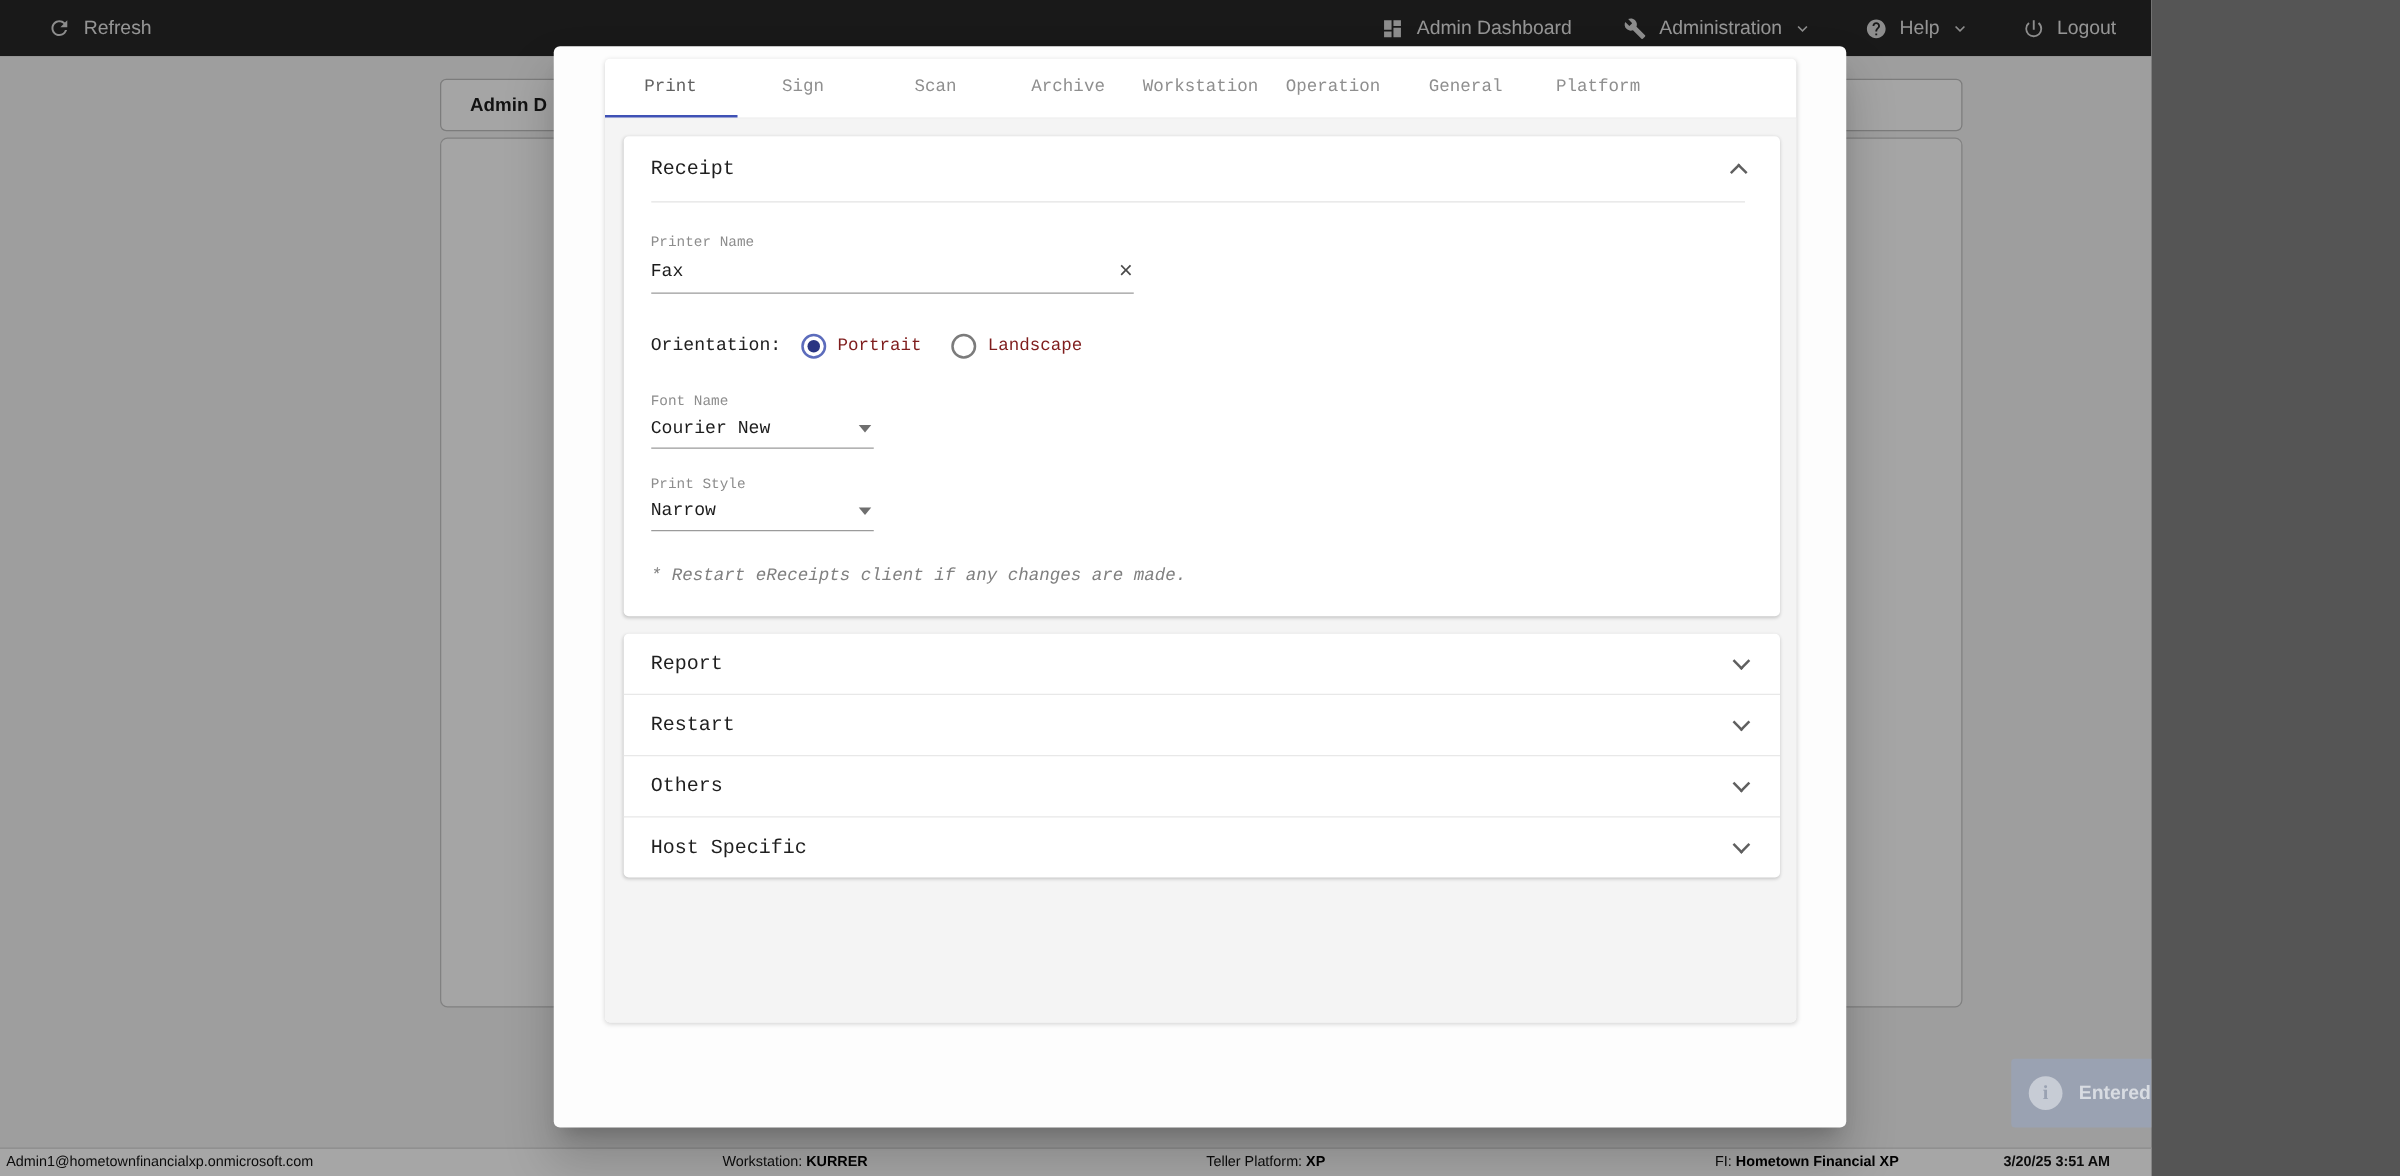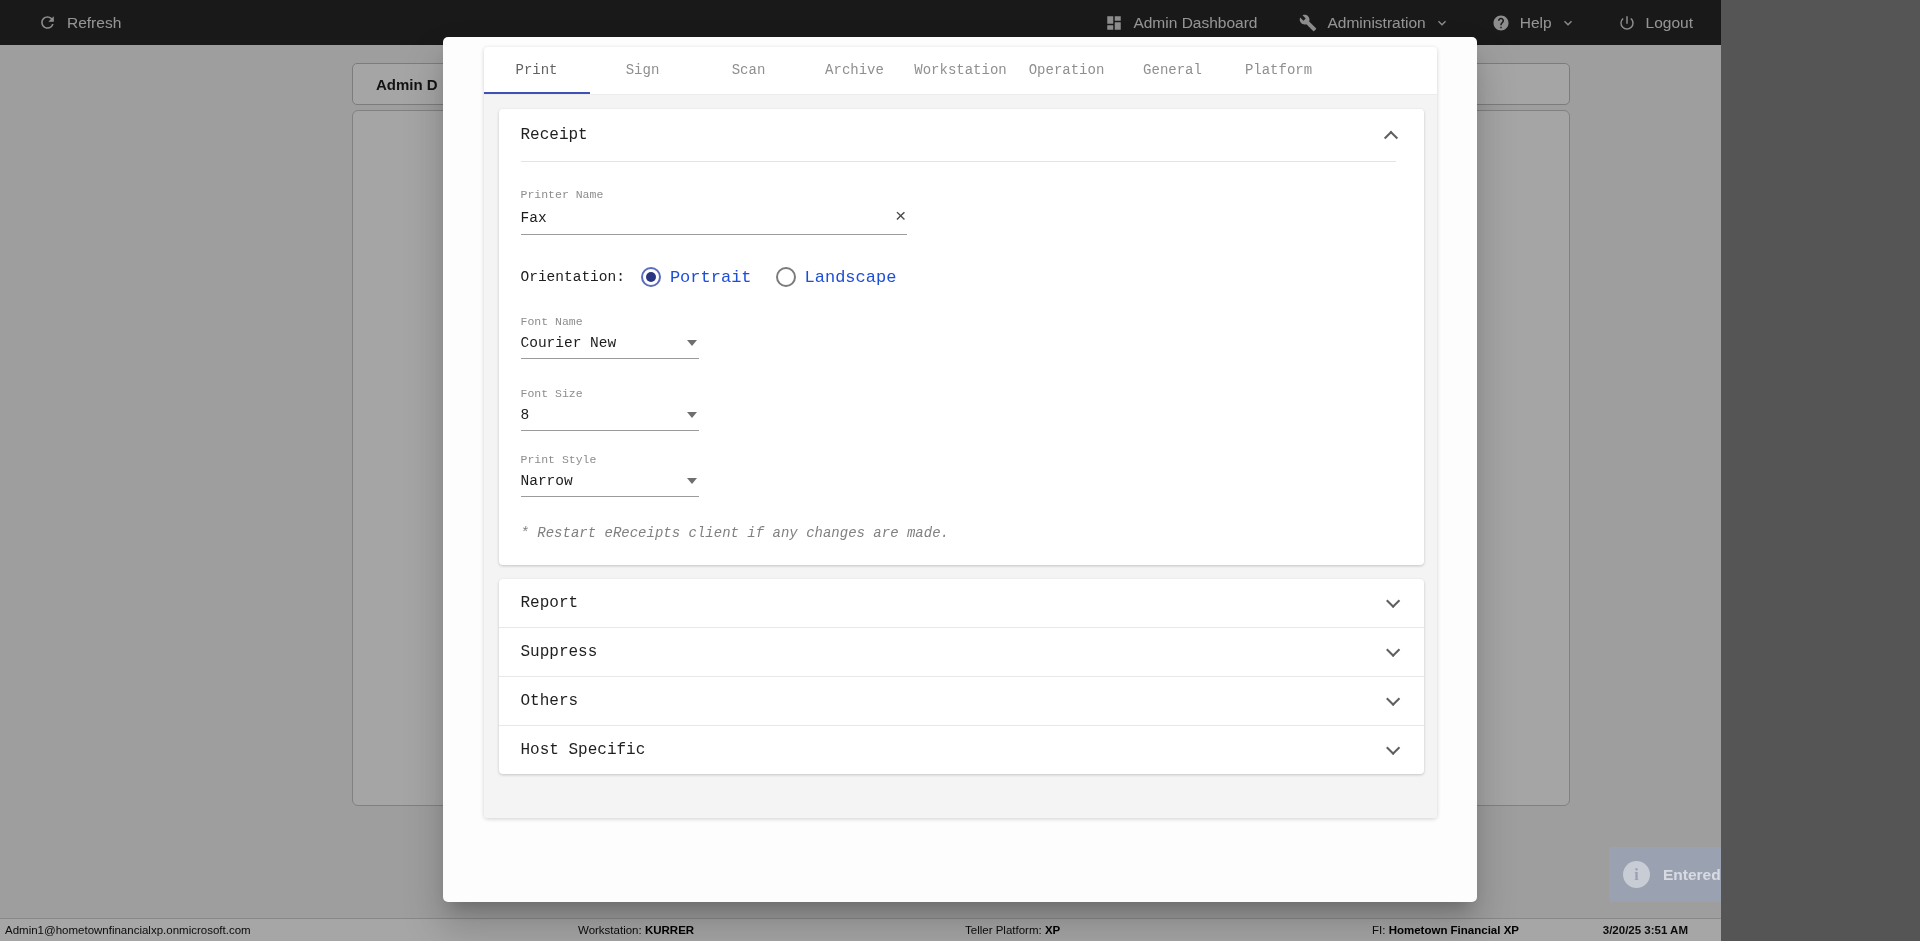--- a/index.html
+++ b/index.html
@@ -134,21 +134,21 @@
   .mt-print  { margin-top:22px; }
 
   .radio-row { display:flex; align-items:center; }
   .radio-caption { font-size:14.5px; color:#202020; margin-right:16px; }
   .radio {
     width:20px; height:20px; border-radius:50%; border:2px solid #7b7b7b;
     display:inline-flex; align-items:center; justify-content:center; cursor:pointer; flex:0 0 auto;
   }
   .radio.sel { border-color:#5c6cbc; }
   .radio.sel::after { content:""; width:10px; height:10px; border-radius:50%; background:#2a3582; }
-  .radio-label { font-size:17px; color:#1d4ed8; margin:0 24px 0 9px; cursor:pointer; }
+  .radio-label { font-size:14px; color:#7f1d1d; margin:0 24px 0 9px; cursor:pointer; }
 
   .note { margin-top:28px; font-size:14px; font-style:italic; color:#808080; }
 
   .acc-row { height:48px; display:flex; align-items:center; padding:0 28px 0 22px; cursor:pointer; }
   .acc-div { height:1px; background:#e8e8e8; }
 </style>
 </head>
 <body>
 
 <div class="screen">
@@ -277,27 +277,20 @@
             </div>
 
             <div class="mfield mt-select">
               <label>Font Name</label>
               <div class="mfield-row">
                 <span class="sel-value">Courier New</span>
                 <span class="caret"></span>
               </div>
             </div>
 
-            <div class="mfield mt-select">
-              <label>Font Size</label>
-              <div class="mfield-row">
-                <span class="sel-value">8</span>
-                <span class="caret"></span>
-              </div>
-            </div>
 
 
             <div class="mfield mt-print">
               <label>Print Style</label>
               <div class="mfield-row">
                 <span class="sel-value">Narrow</span>
                 <span class="caret"></span>
               </div>
             </div>
 
@@ -305,21 +298,21 @@
           </div>
         </div>
 
         <div class="card acc-group">
           <div class="acc-row">
             <span class="acc-title">Report</span>
             <span class="chev down"></span>
           </div>
           <div class="acc-div"></div>
           <div class="acc-row">
-            <span class="acc-title">Suppress</span>
+            <span class="acc-title">Restart</span>
             <span class="chev down"></span>
           </div>
           <div class="acc-div"></div>
           <div class="acc-row">
             <span class="acc-title">Others</span>
             <span class="chev down"></span>
           </div>
           <div class="acc-div"></div>
           <div class="acc-row">
             <span class="acc-title">Host Specific</span>

